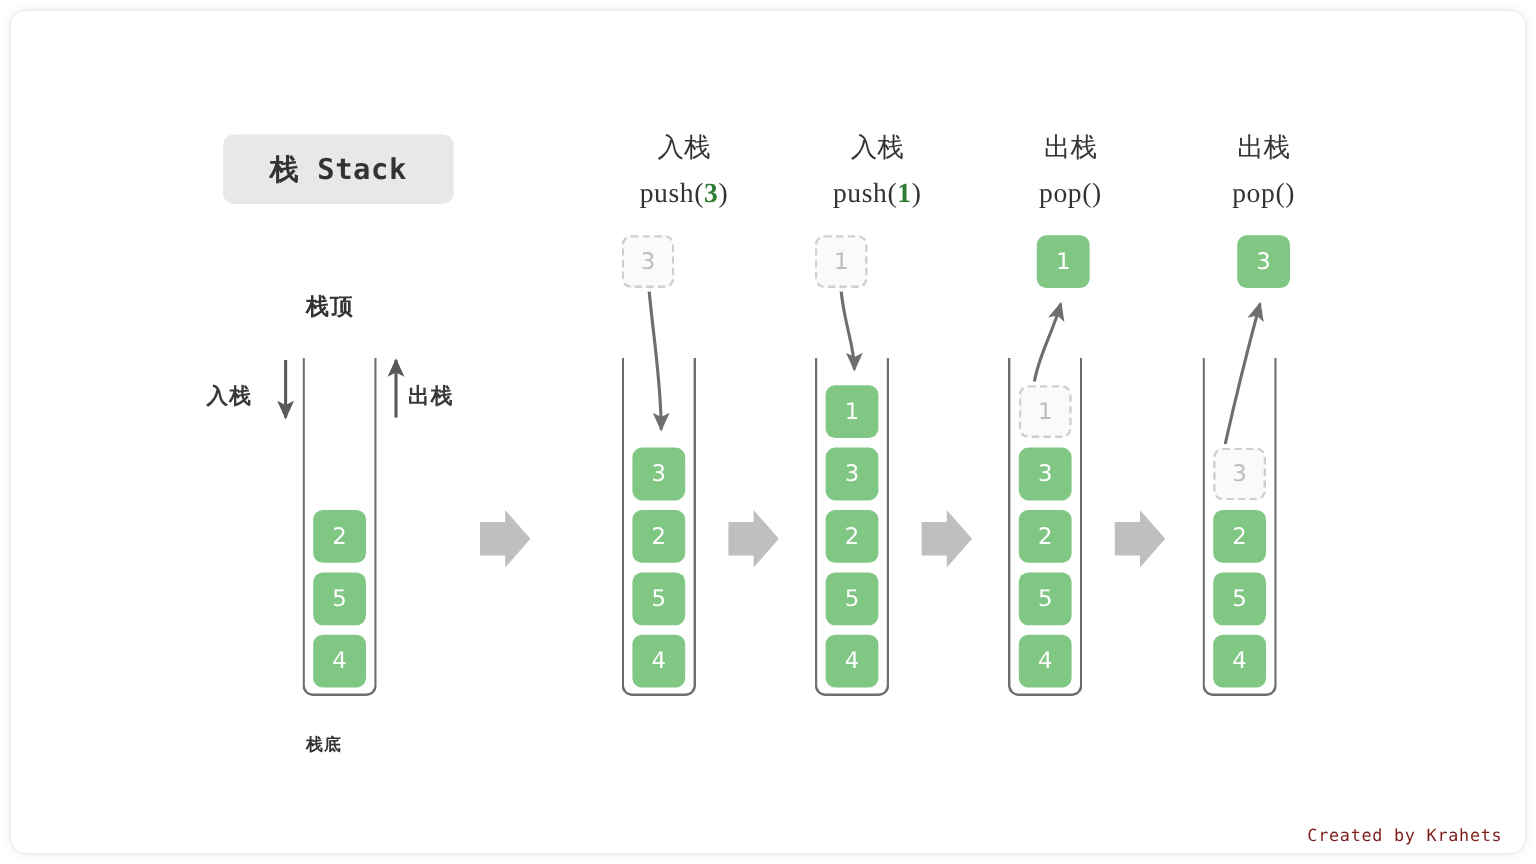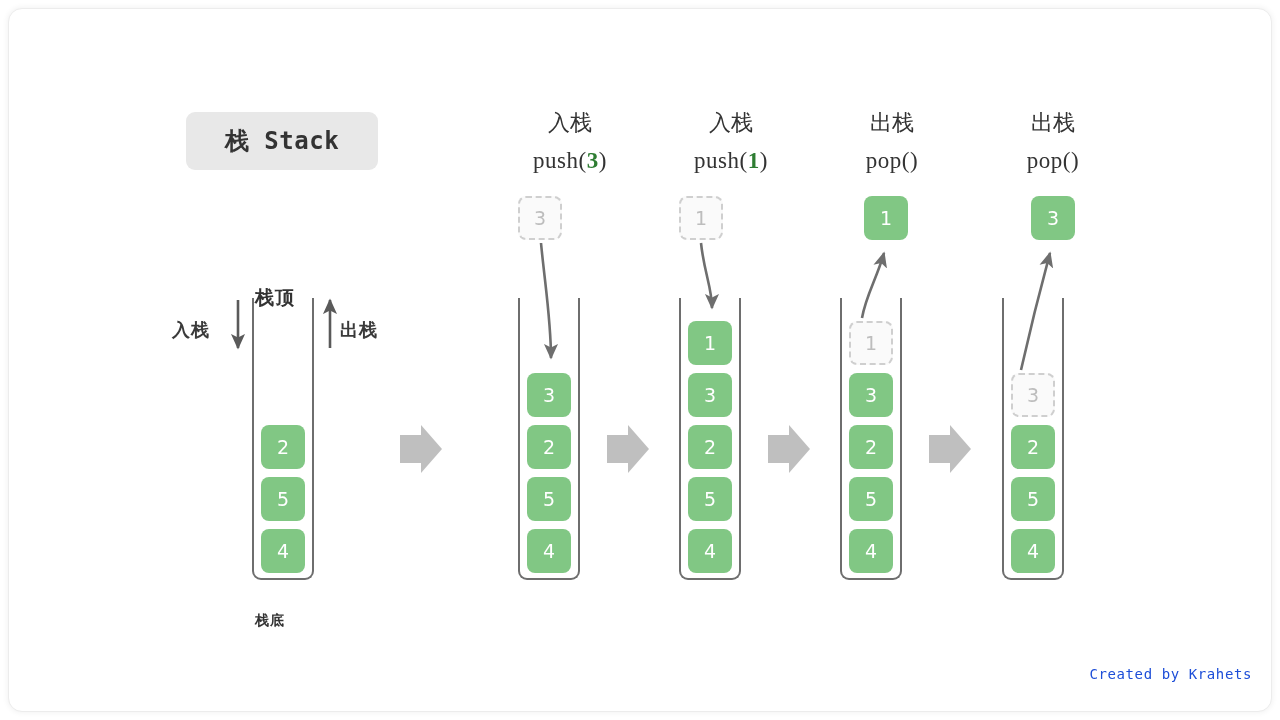--- a/index.html
+++ b/index.html
@@ -67,21 +67,20 @@
     position: absolute;
     color: #333333;
     font-weight: bold;
     white-space: nowrap;
   }
   .lbl-top {
     left: 255px;
     top: 243px;
     font-size: 19px;
     letter-spacing: 1px;
-    margin-top: 42px;
   }
   .lbl-bottom {
     left: 255px;
     top: 612px;
     font-size: 14px;
     letter-spacing: 1px;
   }
   .lbl-push-side {
     left: 172px;
     top: 318px;
@@ -168,24 +167,24 @@
     top: 0;
     width: 1280px;
     height: 720px;
     pointer-events: none;
   }
 
   
   .credit {
     position: absolute;
     right: 28px;
-    bottom: 38px;
+    bottom: 15px;
     font-family: "DejaVu Sans Mono", "Liberation Mono", monospace;
     font-size: 14px;
-    color: #1d4ed8;
+    color: #7f1d1d;
     letter-spacing: 0.6px;
   }
 </style>
 </head>
 <body>
 
 <div id="page">
   <div class="card"></div>
 
   <div class="stage">

